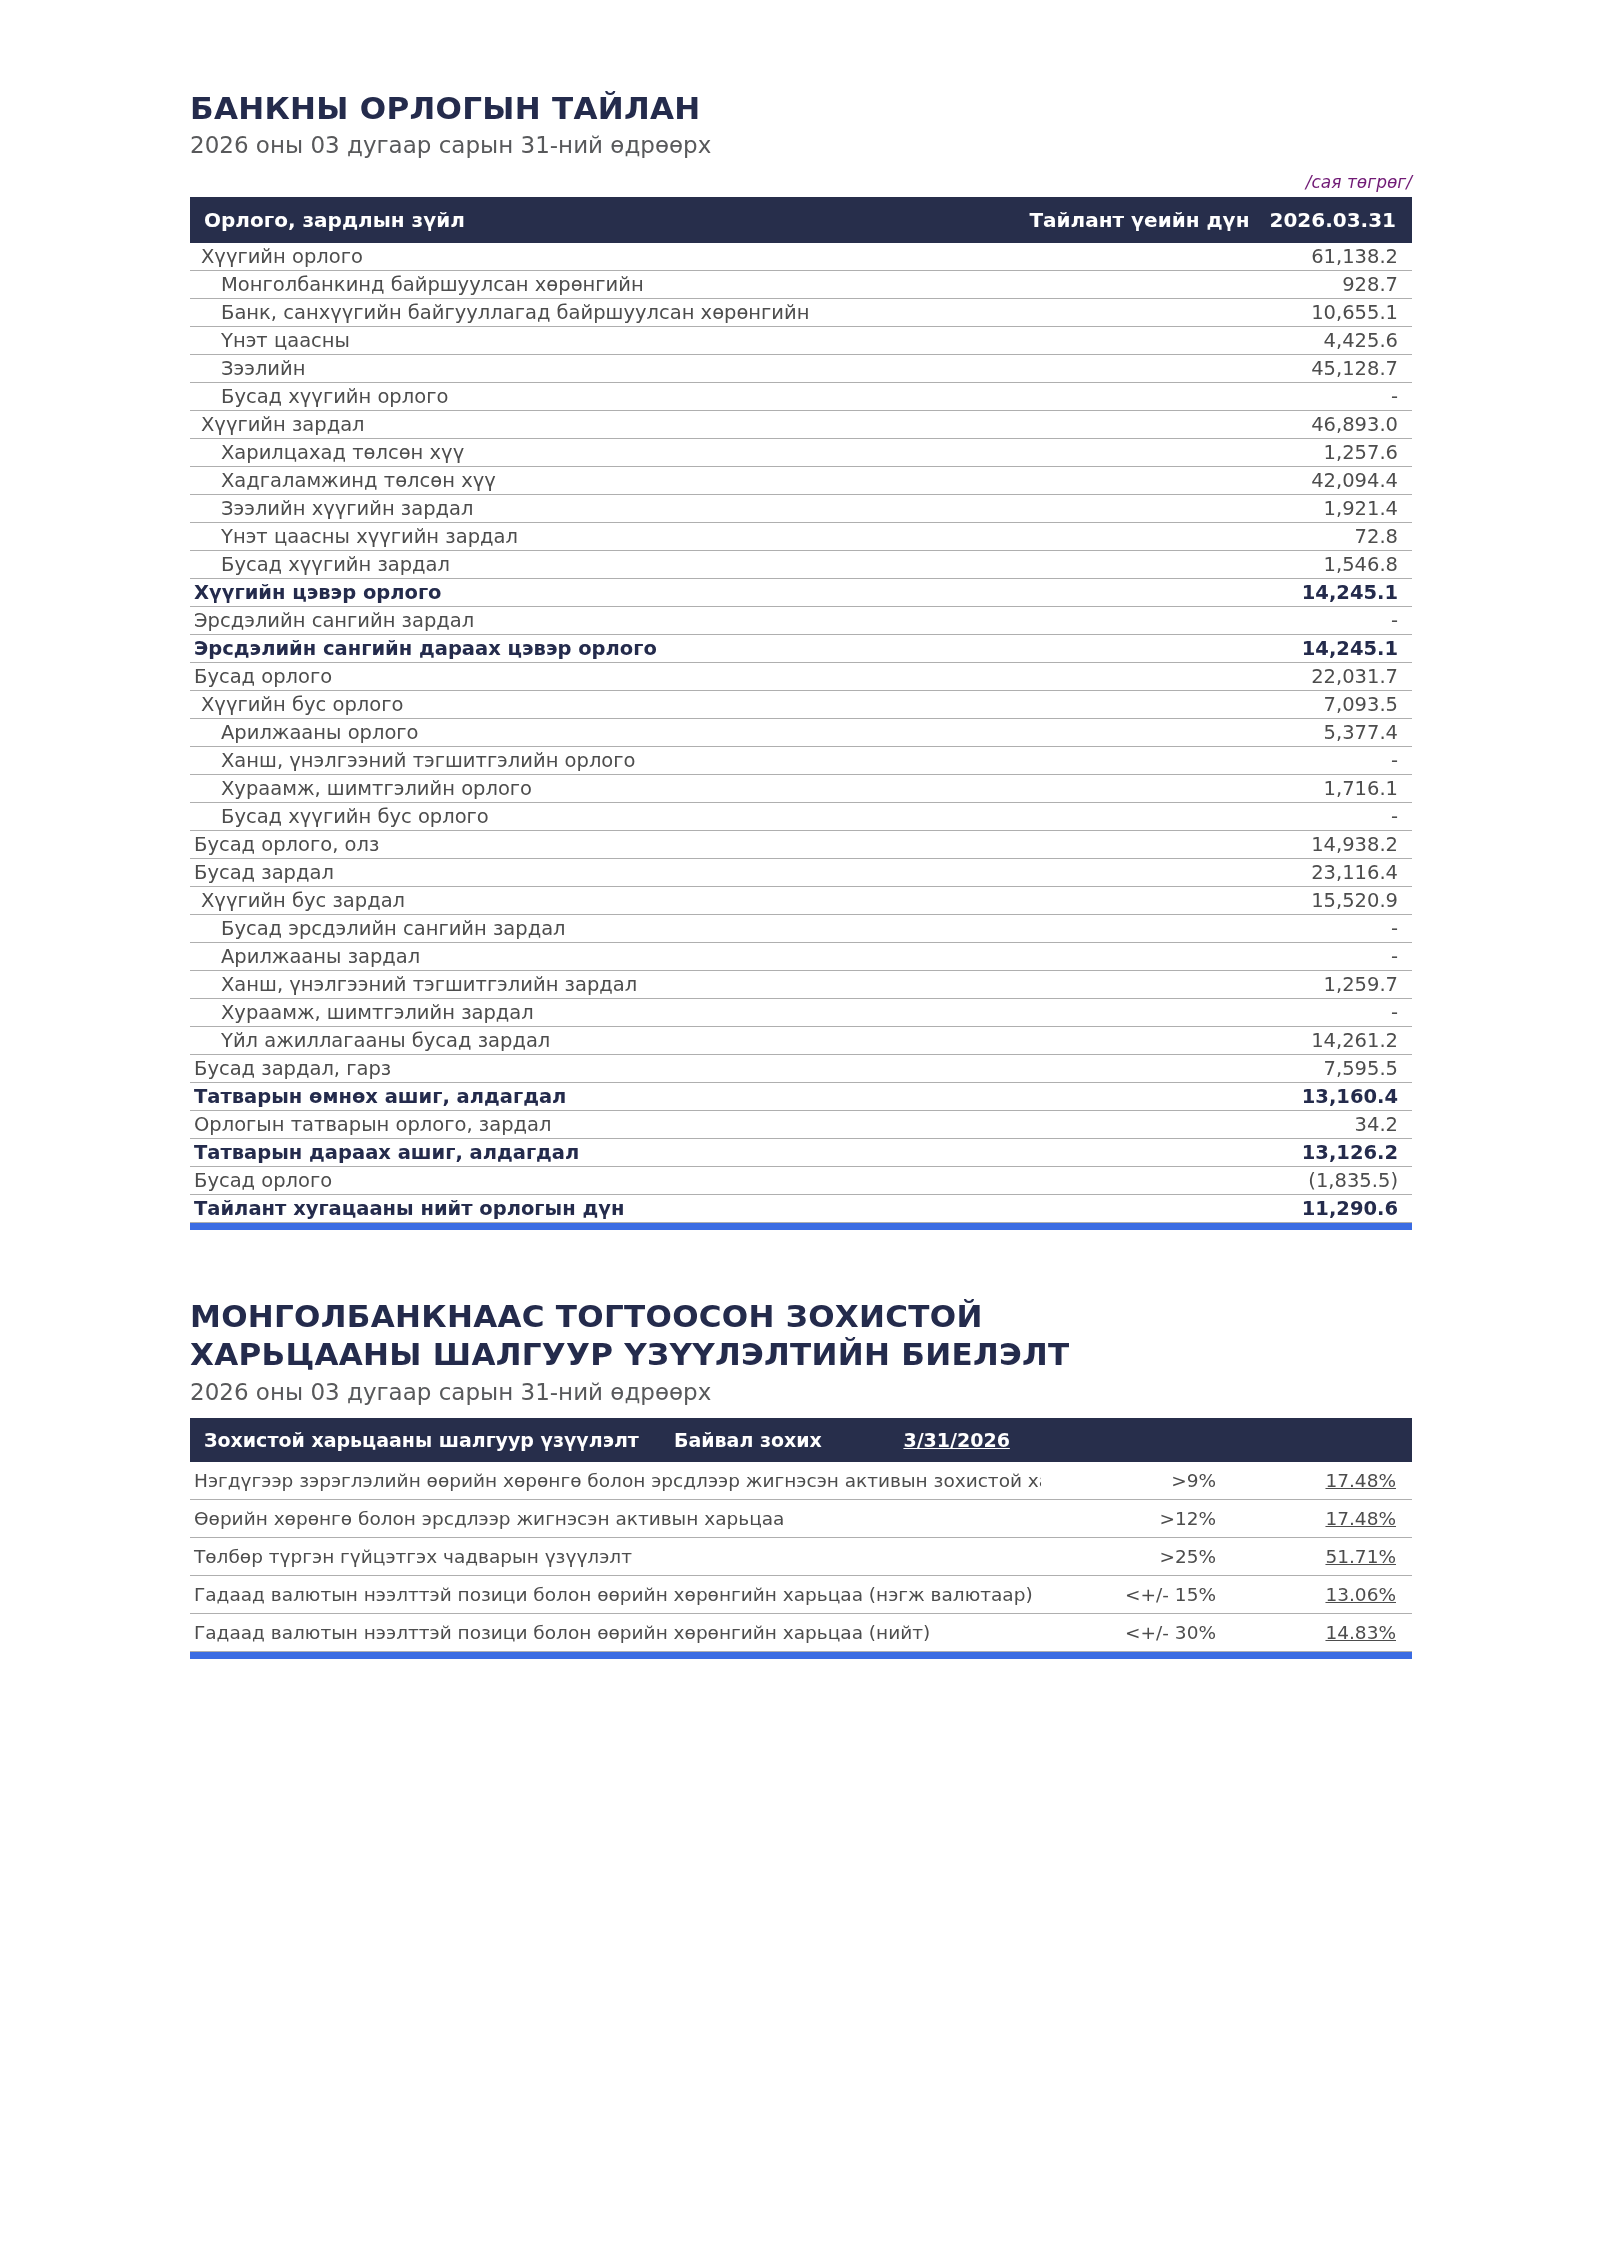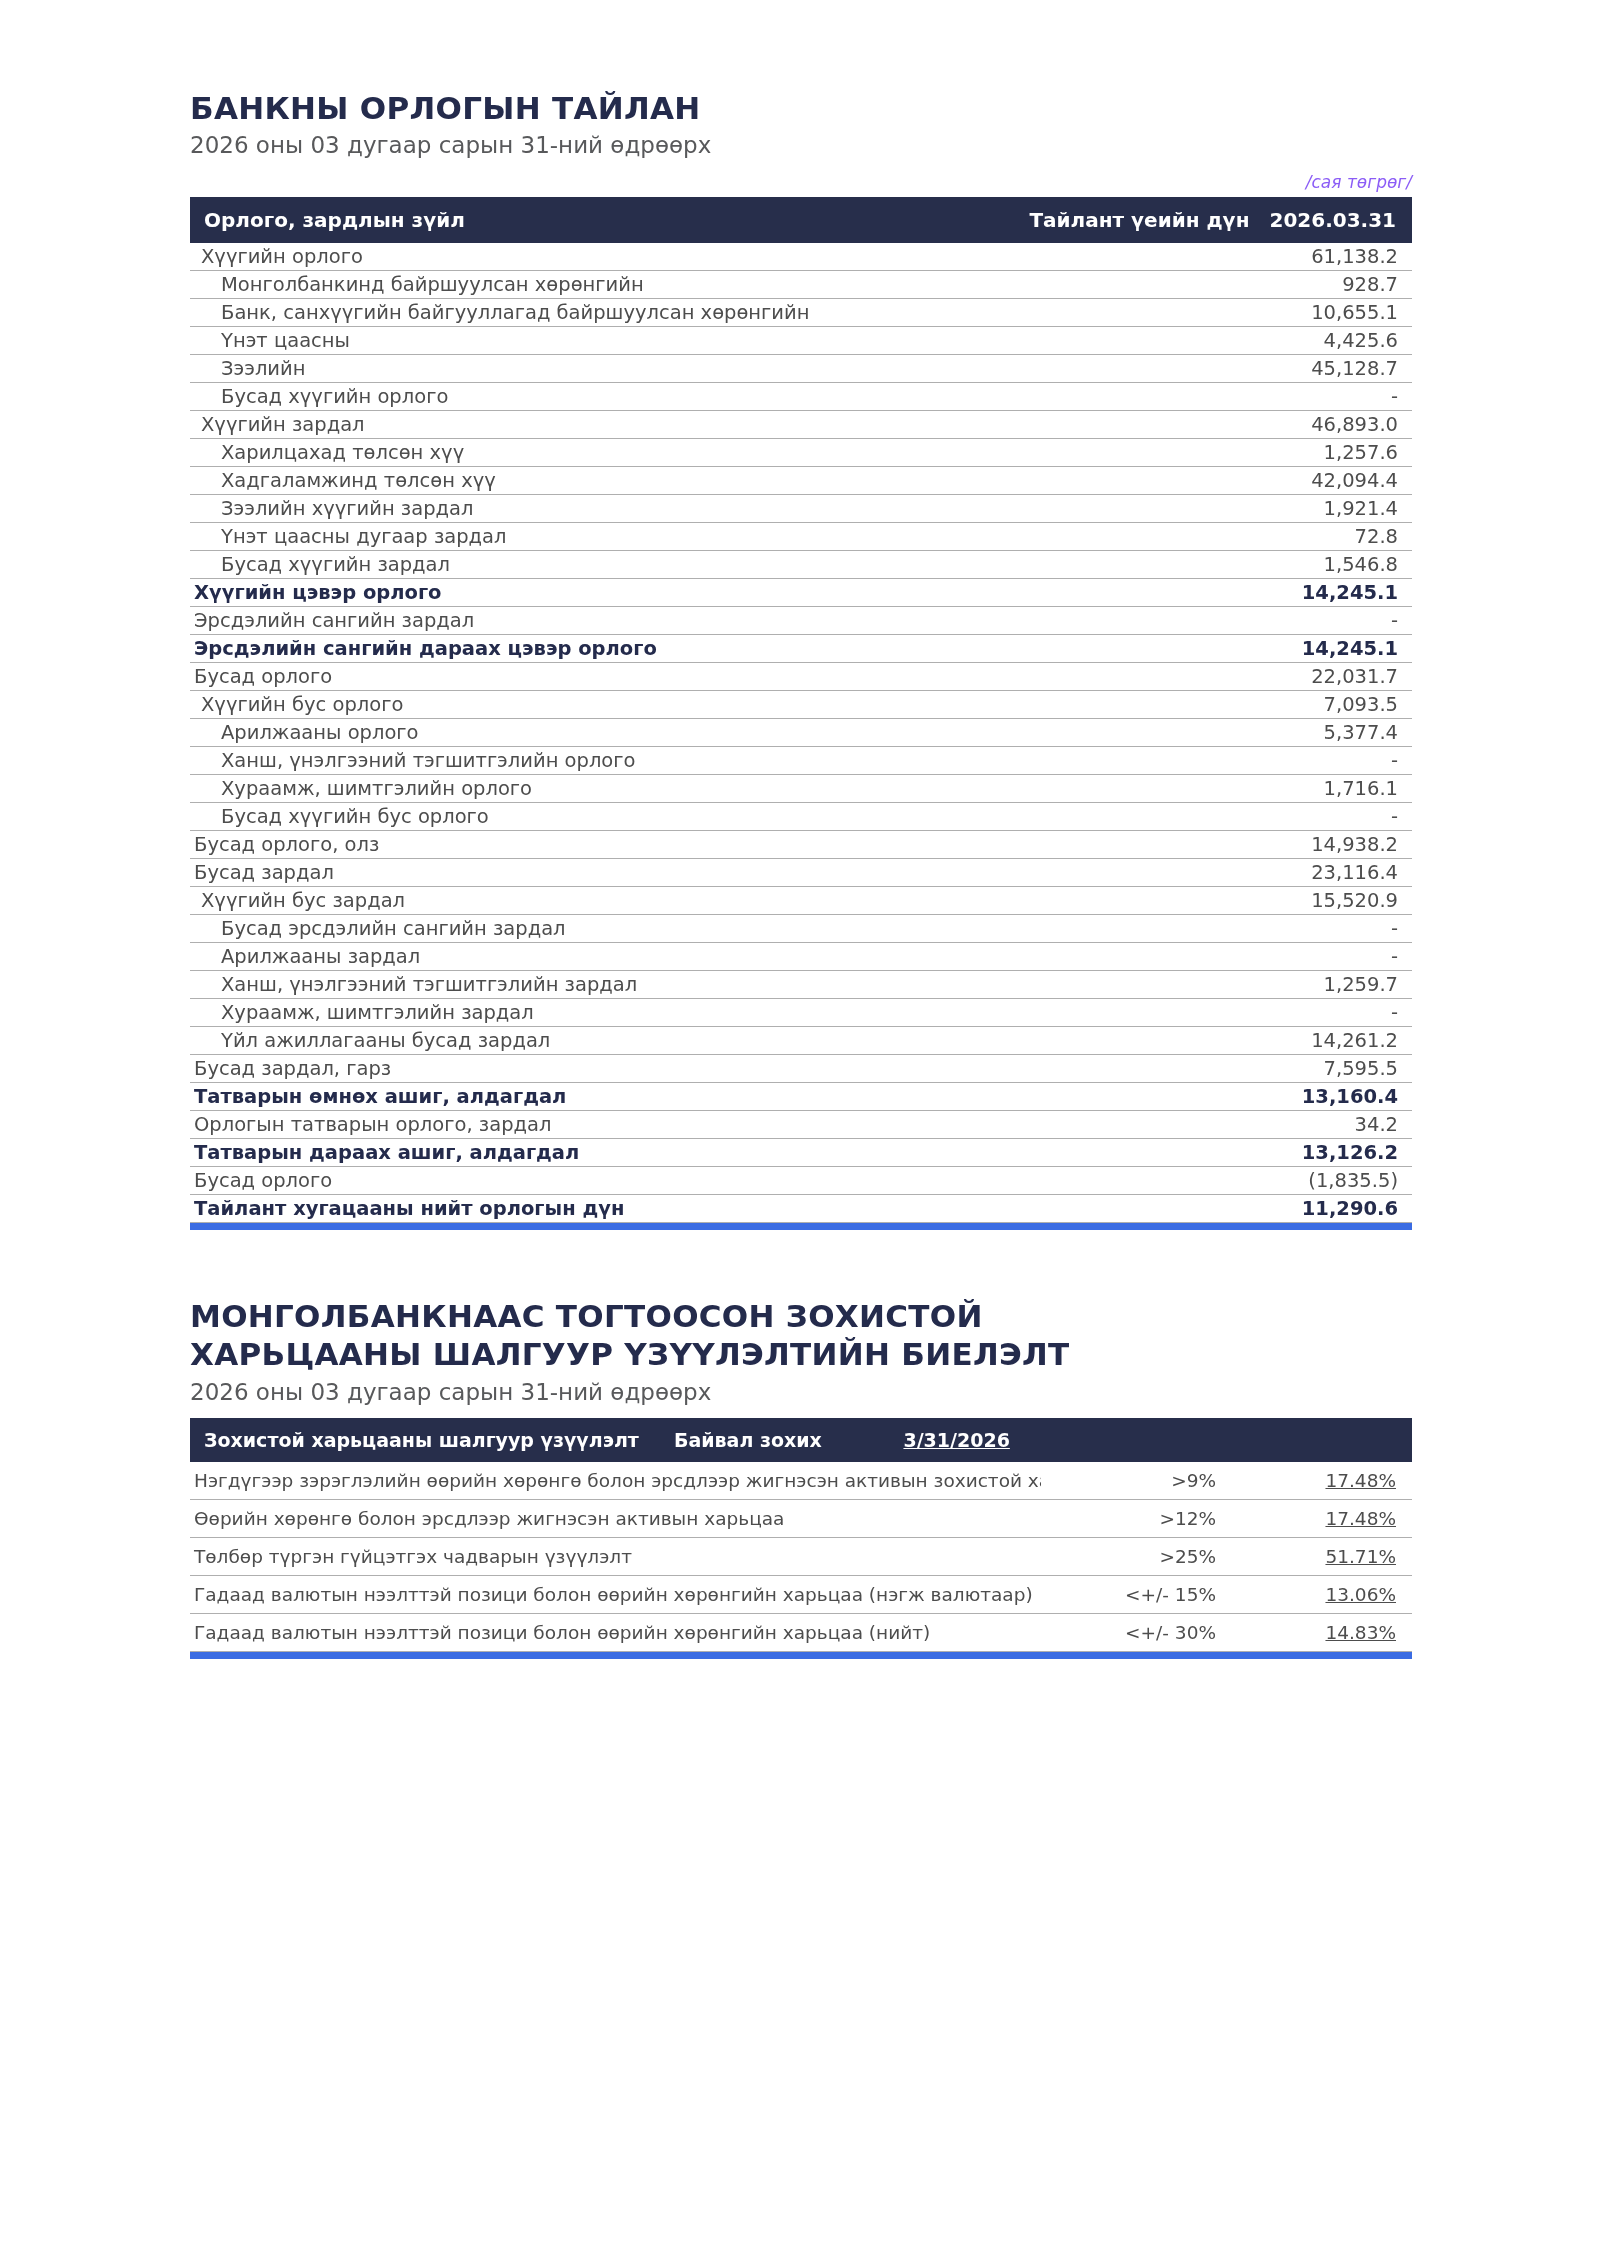--- a/index.html
+++ b/index.html
@@ -13,21 +13,21 @@
 
   
   .report-title {
     font-size:31px; font-weight:700; color:var(--title-navy,#242B4C);
     letter-spacing:0.3px; line-height:1.2;
   }
   .report-subtitle {
     font-size:23px; font-weight:400; color:#58595B; margin-top:4px; line-height:1.25;
   }
   .unit-note {
-    text-align:right; font-style:italic; font-size:17px; color:#8b5cf6;
+    text-align:right; font-style:italic; font-size:17px; color:#701a75;
     margin-top:12px; margin-bottom:5px;
   }
 
   
   .tbl { width:100%; }
   .thead {
     background:var(--header-bg,#272E4B); color:#fff;
     display:flex; align-items:center; justify-content:space-between;
     height:46px; padding:0 16px 0 14px;
     font-size:20px; font-weight:700;
@@ -120,21 +120,21 @@
             </div>
             <div class="row indent2">
               <span class="lab">Хадгаламжинд төлсөн хүү</span>
               <span class="val">42,094.4</span>
             </div>
             <div class="row indent2">
               <span class="lab">Зээлийн хүүгийн зардал</span>
               <span class="val">1,921.4</span>
             </div>
             <div class="row indent2">
-              <span class="lab">Үнэт цаасны дугаар зардал</span>
+              <span class="lab">Үнэт цаасны хүүгийн зардал</span>
               <span class="val">72.8</span>
             </div>
             <div class="row indent2">
               <span class="lab">Бусад хүүгийн зардал</span>
               <span class="val">1,546.8</span>
             </div>
             <div class="row bold">
               <span class="lab">Хүүгийн цэвэр орлого</span>
               <span class="val">14,245.1</span>
             </div>

